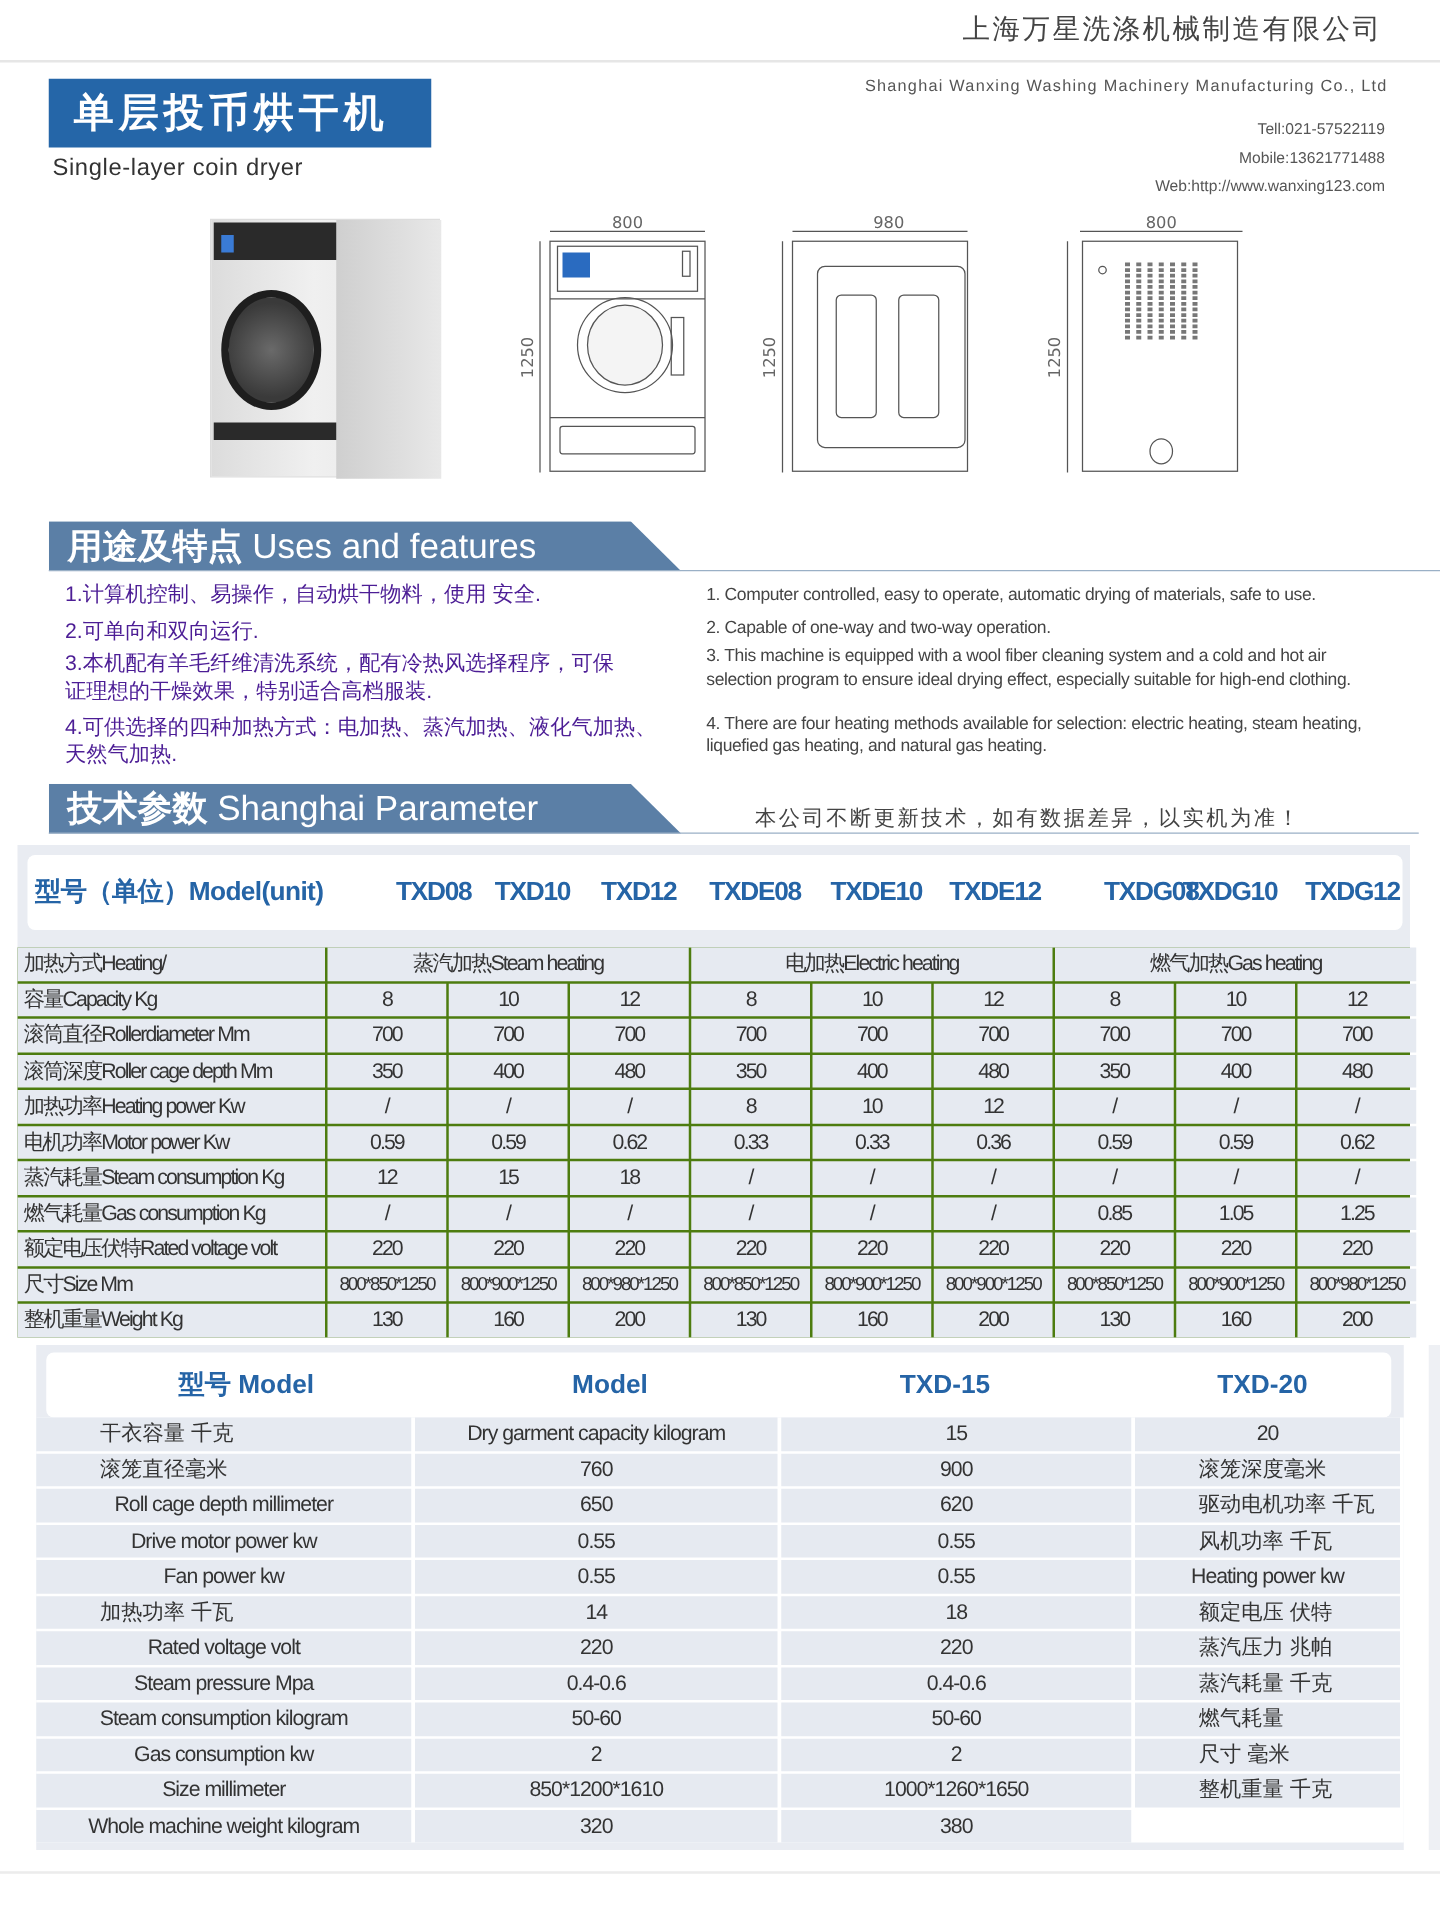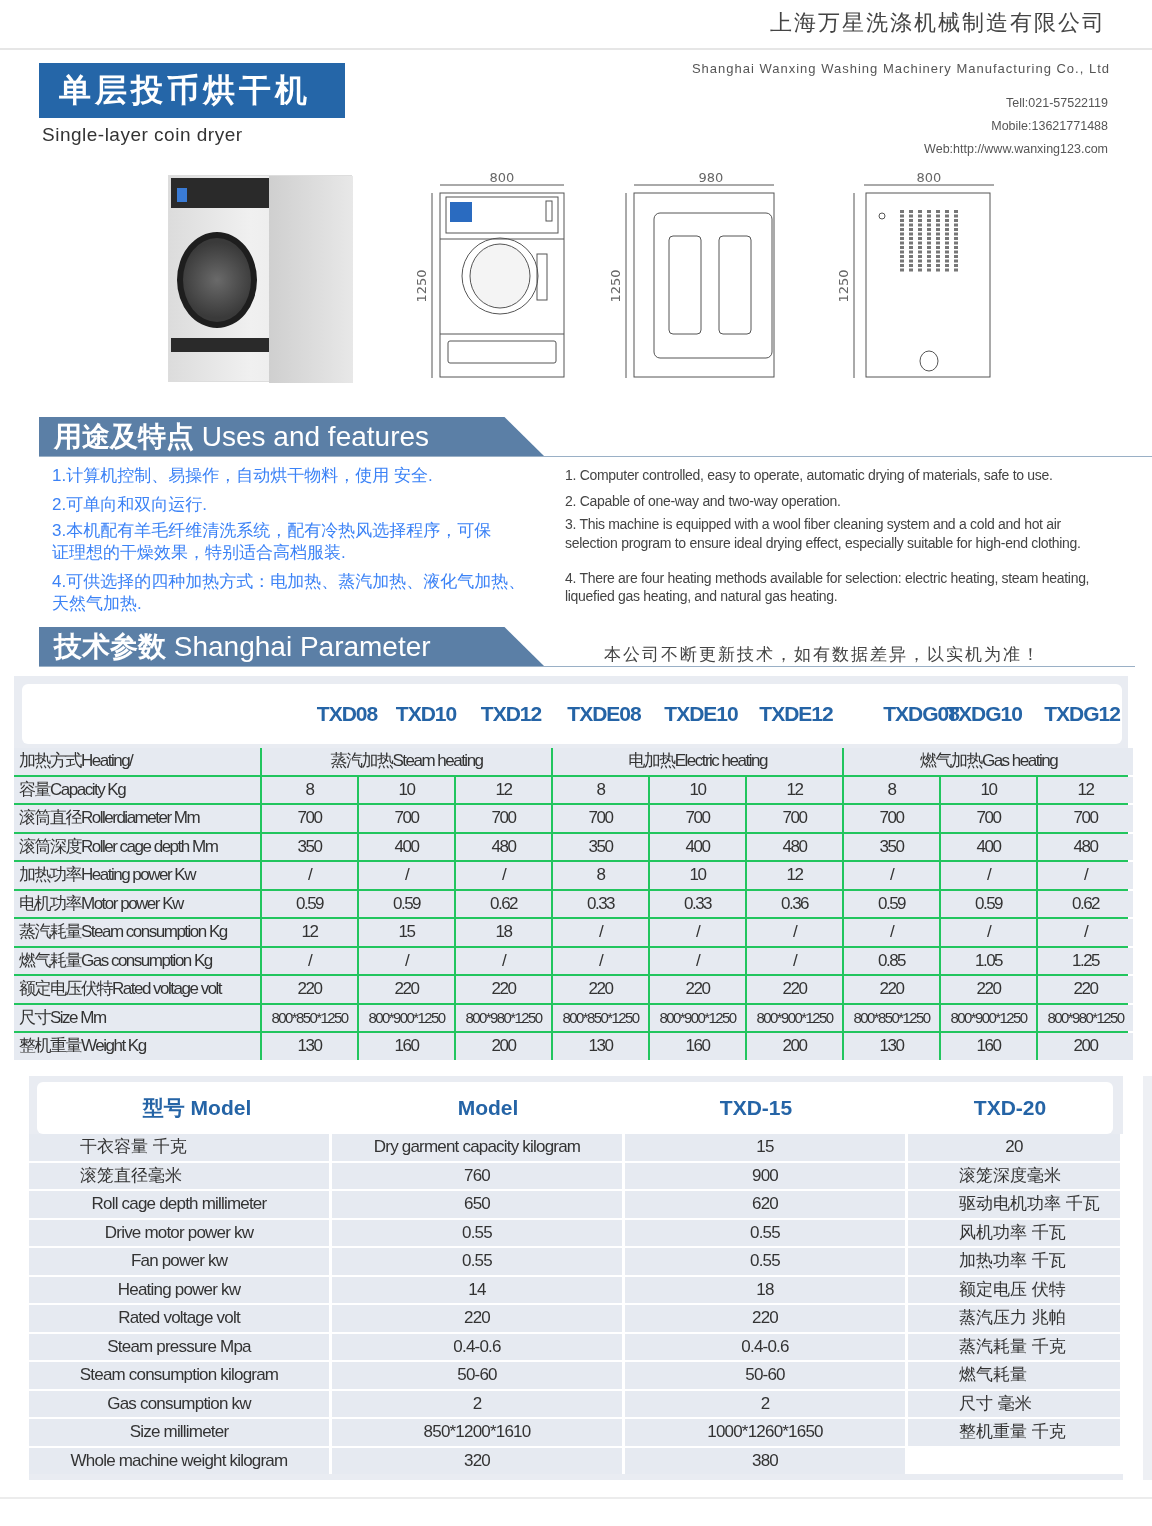--- a/index.html
+++ b/index.html
@@ -28,30 +28,30 @@
   .drawing { position: absolute; top: 168px; }
   .drawing svg { display: block; }
 
   .section-head { position: absolute; left: 39px; height: 40px; }
   .section-head .bar { position: absolute; top: 0; left: 0; height: 40px; background: #5b7fa6; clip-path: polygon(0 0, 92% 0, 100% 100%, 0 100%); }
   .section-head .txt { position: absolute; top: 0; left: 15px; line-height: 40px; color: #fff; font-size: 28px; white-space: nowrap; }
   .section-head .txt b { font-weight: bold; font-family: "DejaVu Sans", sans-serif; }
   .section-head .txt span { font-weight: normal; }
   .head-rule { position: absolute; height: 1px; background: #9ab0c6; }
 
-  .feat-cn { position: absolute; left: 52px; font-size: 17px; color: #3b82f6; line-height: 22px; }
+  .feat-cn { position: absolute; left: 52px; font-size: 17px; color: #4c1d95; line-height: 22px; }
   .feat-en { position: absolute; left: 565px; font-size: 14px; color: #444; line-height: 19px; letter-spacing: -0.3px; }
 
   .notice { position: absolute; top: 643px; left: 604px; font-size: 17px; color: #444; letter-spacing: 2px; }
 
   .t1 { position: absolute; top: 676px; left: 14px; width: 1114px; background: #e9ecf2; }
   .t1-head { position: relative; height: 60px; margin: 8px 0 0 8px; width: 1100px; background: #fff; border-radius: 6px; }
   .t1-head .h-label { position: absolute; left: 6px; top: 0; line-height: 60px; color: #2564a6; font-size: 21px; font-weight: bold; letter-spacing: -0.5px; }
   .t1-head .h-model { position: absolute; top: 0; line-height: 60px; color: #2564a6; font-size: 21px; font-weight: bold; letter-spacing: -1px; transform: translateX(-50%); }
-  .t1-grid { display: grid; grid-template-columns: 246px repeat(9, 95px); gap: 2px; padding: 0; margin-top: 4px; background: #22c55e; }
+  .t1-grid { display: grid; grid-template-columns: 246px repeat(9, 95px); gap: 2px; padding: 0; margin-top: 14px; background: #4d7c0f; }
   .t1-grid .c { background: #e6eaf1; height: 26.5px; line-height: 26.5px; font-size: 17px; color: #333; text-align: center; letter-spacing: -1.5px; white-space: nowrap; overflow: hidden; }
   .t1-grid .c.lbl { text-align: left; padding-left: 5px; }
   .t1-grid .c.sz { font-size: 15px; letter-spacing: -1.6px; }
   .t1-grid .c.span3 { grid-column: span 3; }
 
   .t2 { position: absolute; top: 1076px; left: 29px; width: 1094px; height: 404px; background: #e9ecf2; }
   .t2-head { position: absolute; top: 6px; left: 8px; width: 1076px; height: 52px; background: #fff; border-radius: 6px; }
   .t2-head .hc { position: absolute; top: 0; line-height: 52px; color: #2564a6; font-size: 21px; font-weight: bold; transform: translateX(-50%); white-space: nowrap; }
   .t2-body { position: absolute; top: 58px; left: 0; width: 1094px; display: grid; grid-template-columns: 300px 290px 280px 212px; column-gap: 3px; row-gap: 2px; background: #fff; }
   .t2-body .c { background: #e6eaf1; height: 26.5px; line-height: 26.5px; font-size: 17px; color: #333; text-align: center; letter-spacing: -0.8px; white-space: nowrap; }
@@ -165,20 +165,21 @@
   <div class="txt">
     <b>技术参数</b>
     <span>Shanghai Parameter</span>
   </div>
 </div>
 <div class="notice">本公司不断更新技术，如有数据差异，以实机为准！</div>
 <div class="head-rule" style="top:666px; left:39px; width:1096px;"></div>
 
 <div class="t1">
   <div class="t1-head">
+    <span class="h-label">型号（单位）Model(unit)</span>
     <span class="h-model" style="left:325px;">TXD08</span>
     <span class="h-model" style="left:404px;">TXD10</span>
     <span class="h-model" style="left:489px;">TXD12</span>
     <span class="h-model" style="left:582px;">TXDE08</span>
     <span class="h-model" style="left:679px;">TXDE10</span>
     <span class="h-model" style="left:774px;">TXDE12</span>
     <span class="h-model" style="left:899px;">TXDG08</span>
     <span class="h-model" style="left:962px;">TXDG10</span>
     <span class="h-model" style="left:1060px;">TXDG12</span>
   </div>
@@ -310,22 +311,22 @@
       <div class="c">650</div>
       <div class="c">620</div>
       <div class="c lbl">驱动电机功率 千瓦</div>
       <div class="c">Drive motor power kw</div>
       <div class="c">0.55</div>
       <div class="c">0.55</div>
       <div class="c lbl">风机功率 千瓦</div>
       <div class="c">Fan power kw</div>
       <div class="c">0.55</div>
       <div class="c">0.55</div>
+      <div class="c">Heating power kw</div>
       <div class="c lbl">加热功率 千瓦</div>
-      <div class="c">Heating power kw</div>
       <div class="c">14</div>
       <div class="c">18</div>
       <div class="c lbl">额定电压 伏特</div>
       <div class="c">Rated voltage volt</div>
       <div class="c">220</div>
       <div class="c">220</div>
       <div class="c lbl">蒸汽压力 兆帕</div>
       <div class="c">Steam pressure Mpa</div>
       <div class="c">0.4-0.6</div>
       <div class="c">0.4-0.6</div>

